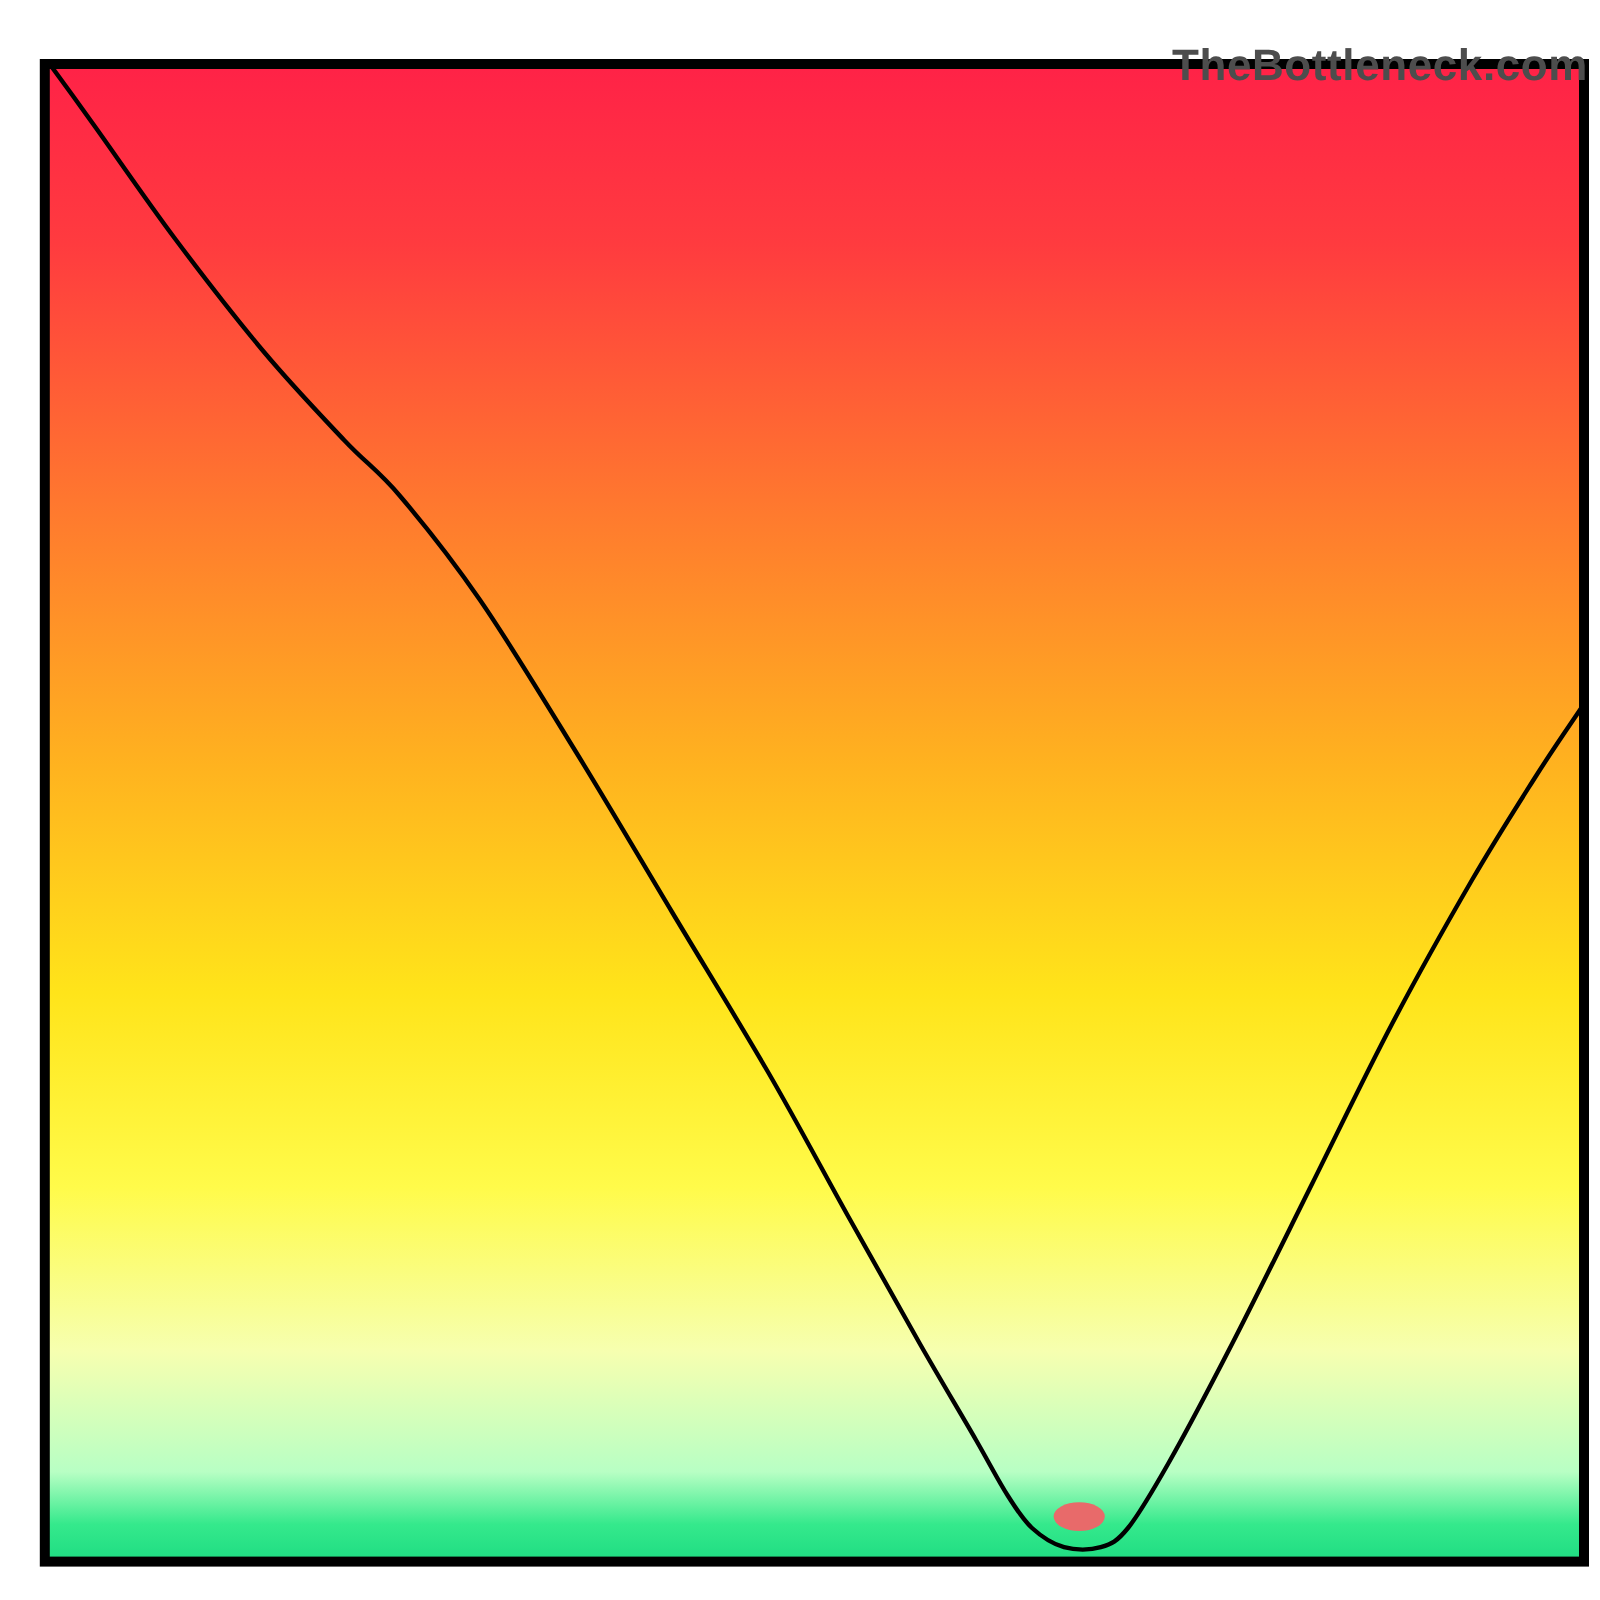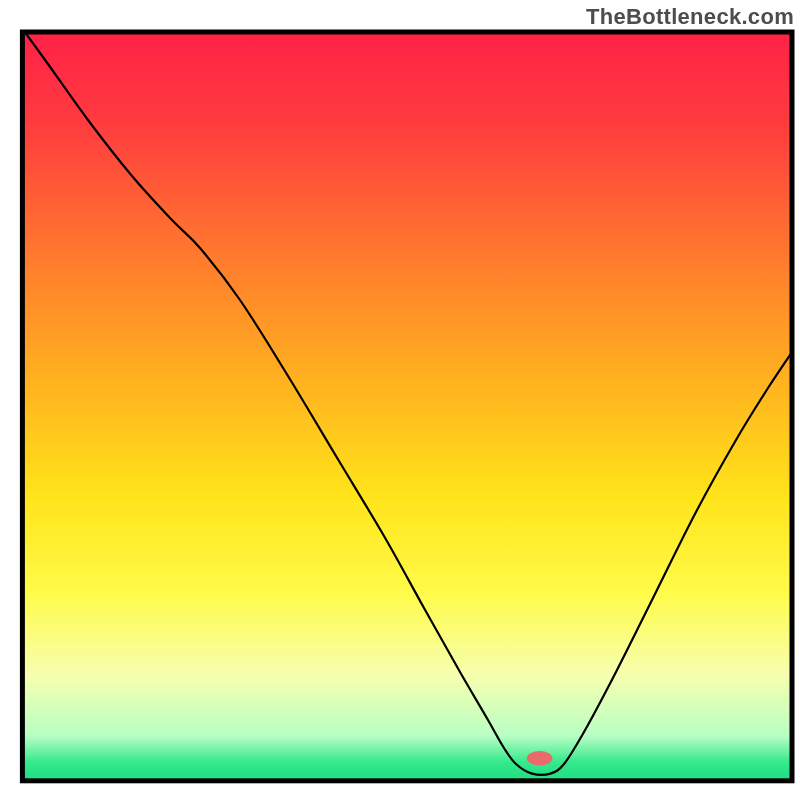--- a/index.html
+++ b/index.html
@@ -11,21 +11,21 @@
     position: relative;
     font-family: Arial, Helvetica, sans-serif;
     background: #fff;
   }
   .chart-wrap {
     position: absolute;
     inset: 0;
   }
   .watermark {
     position: absolute;
-    top: 4px;
+    top: 20px;
     right: 6px;
     font-size: 22px;
     font-weight: 600;
     color: #4d4d4d;
     letter-spacing: 0.3px;
     user-select: none;
   }
   svg { display:block; }
 </style>
 </head>

